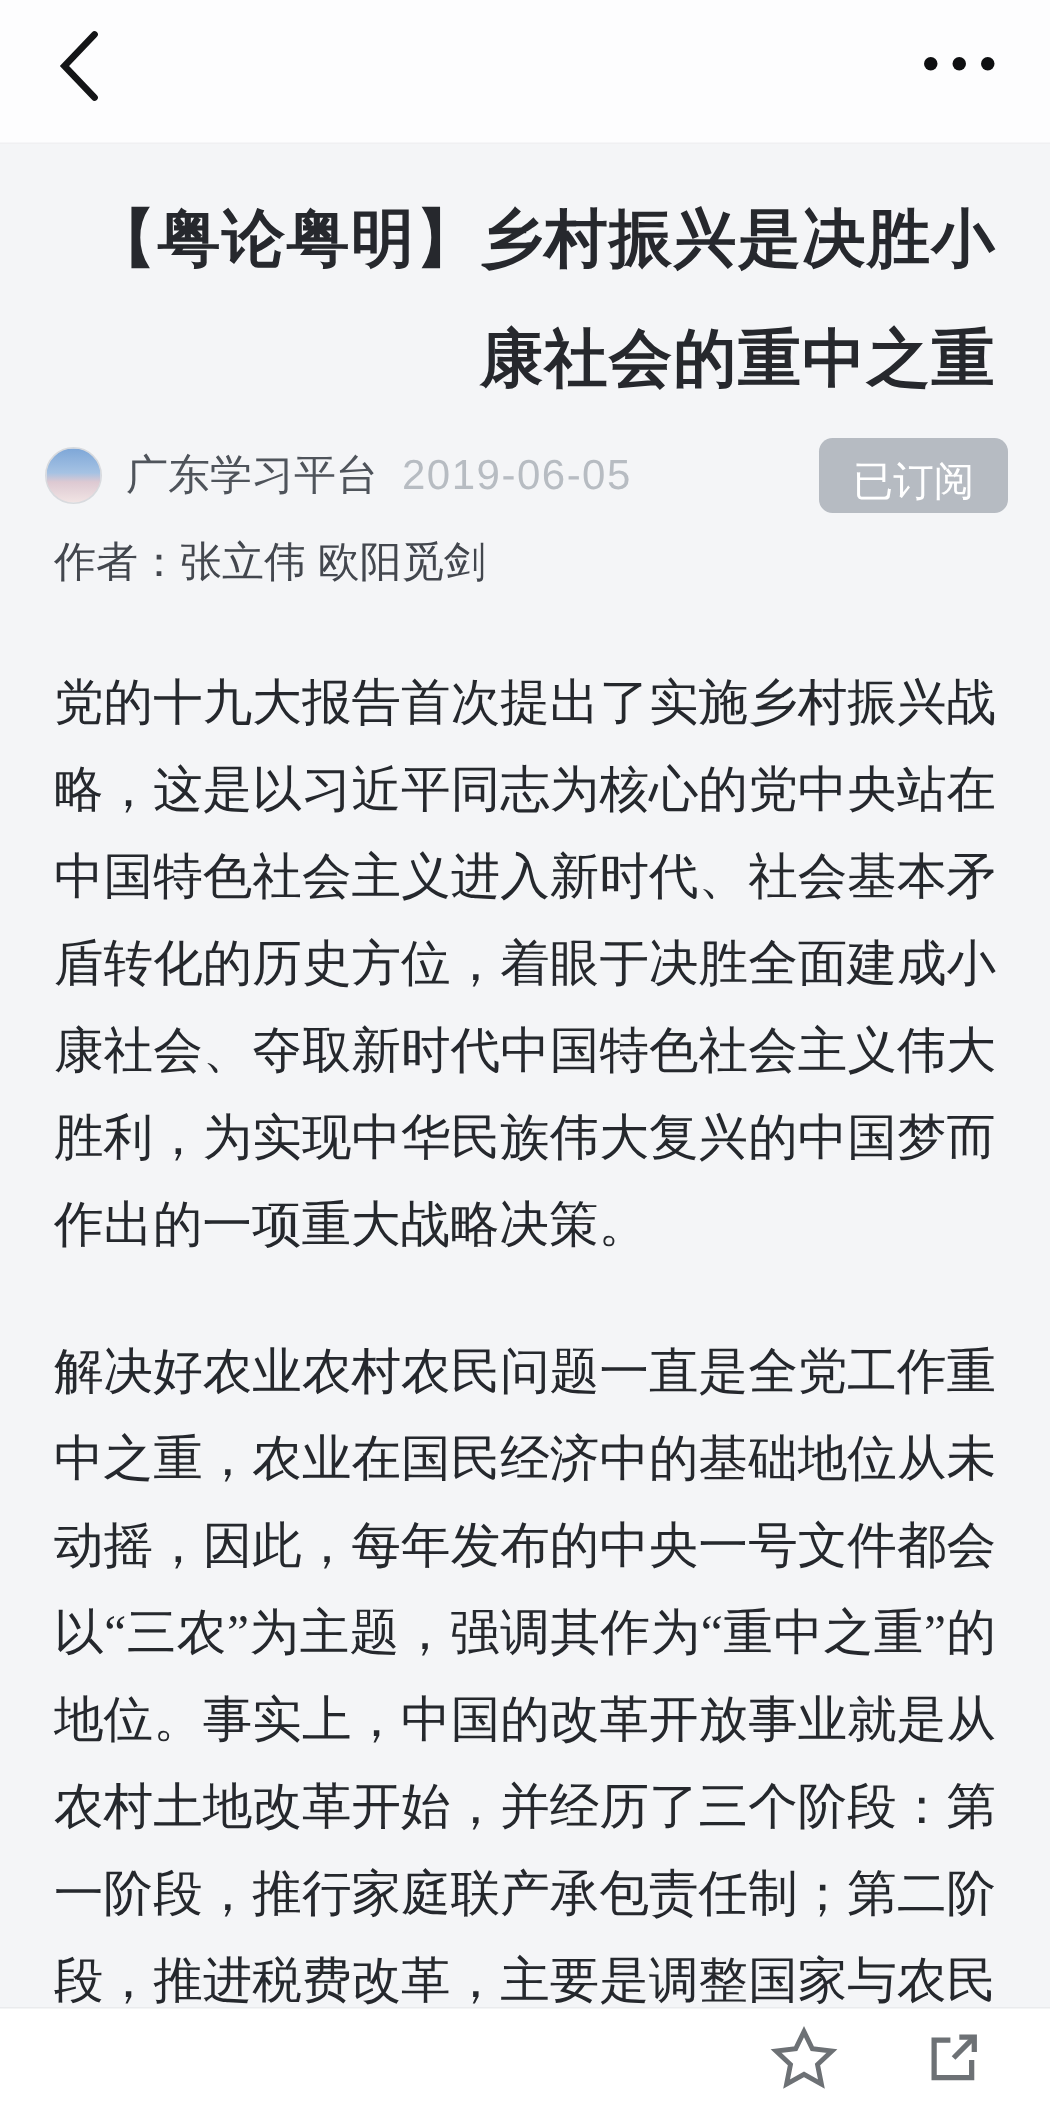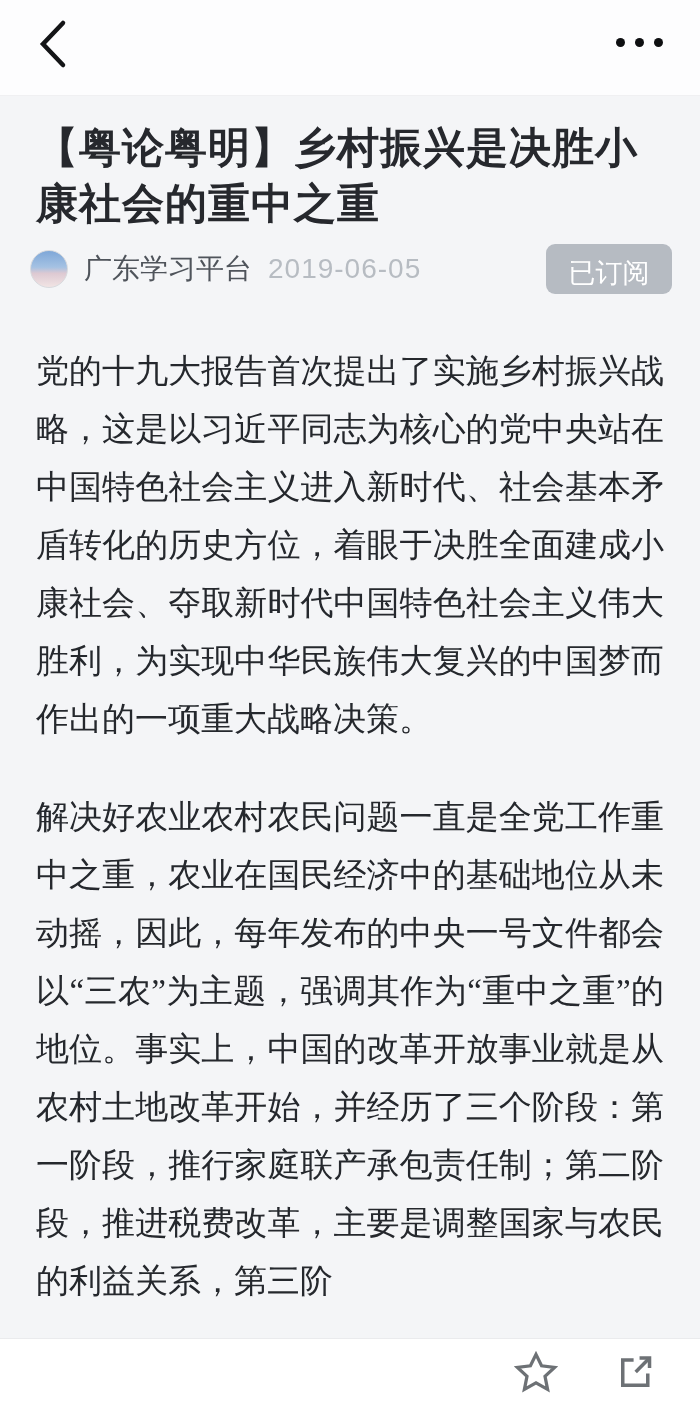--- a/index.html
+++ b/index.html
@@ -21,22 +21,22 @@
   }
   .back-btn{width:52px;height:56px;margin-top:-8px;}
   .more-btn{width:70px;height:40px;margin-top:-10px;}
   .dots{display:flex;gap:10px;}
   .dots span{width:9px;height:9px;border-radius:50%;background:#0e0f11;display:block;}
   
   .content{position:relative;height:1306px;overflow:hidden;}
   .article-title{
     margin:24px 36px 0;
     font-family:"Liberation Serif","DejaVu Serif",serif;
-    font-weight:700;font-size:42px;line-height:56px;
-    color:#26282d;letter-spacing:1px;
+    font-weight:700;font-size:42px;line-height:80px;
+    color:#26282d;letter-spacing:1px;text-align:right;
   }
   .meta{
     display:flex;align-items:center;
     margin:10px 28px 0 30px;height:54px;
   }
   .avatar{
     width:38px;height:38px;border-radius:50%;flex:0 0 auto;
     background:linear-gradient(180deg,#7ea7d8 0%,#a5c2e3 45%,#ddc9d2 62%,#f1e4e4 100%);
     border:1px solid #d8dade;box-sizing:border-box;
   }
@@ -90,20 +90,21 @@
   <main class="content">
     <h1 class="article-title">【粤论粤明】乡村振兴是决胜小康社会的重中之重</h1>
 
     <div class="meta">
       <span class="avatar"></span>
       <span class="source-name">广东学习平台</span>
       <span class="pub-date">2019-06-05</span>
       <button class="subscribe-btn">已订阅</button>
     </div>
 
+    <div class="byline">作者：张立伟 欧阳觅剑</div>
 
     <div class="body-text">
       <p>党的十九大报告首次提出了实施乡村振兴战略，这是以习近平同志为核心的党中央站在中国特色社会主义进入新时代、社会基本矛盾转化的历史方位，着眼于决胜全面建成小康社会、夺取新时代中国特色社会主义伟大胜利，为实现中华民族伟大复兴的中国梦而作出的一项重大战略决策。</p>
       <p>解决好农业农村农民问题一直是全党工作重中之重，农业在国民经济中的基础地位从未动摇，因此，每年发布的中央一号文件都会以“三农”为主题，强调其作为“重中之重”的地位。事实上，中国的改革开放事业就是从农村土地改革开始，并经历了三个阶段：第一阶段，推行家庭联产承包责任制；第二阶段，推进税费改革，主要是调整国家与农民的利益关系，第三阶</p>
     </div>
   </main>
 
   <footer class="bottombar">
     <button class="icon-btn" style="width:48px;height:48px;">
       <svg width="46" height="46" viewBox="0 0 24 24">

